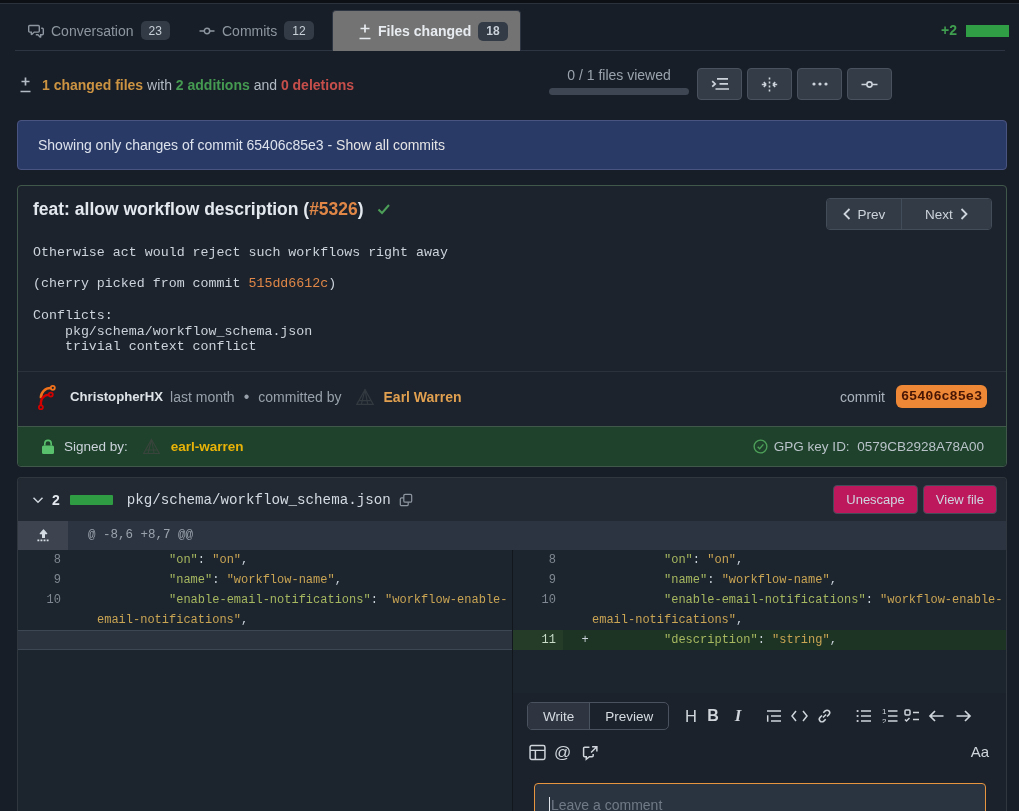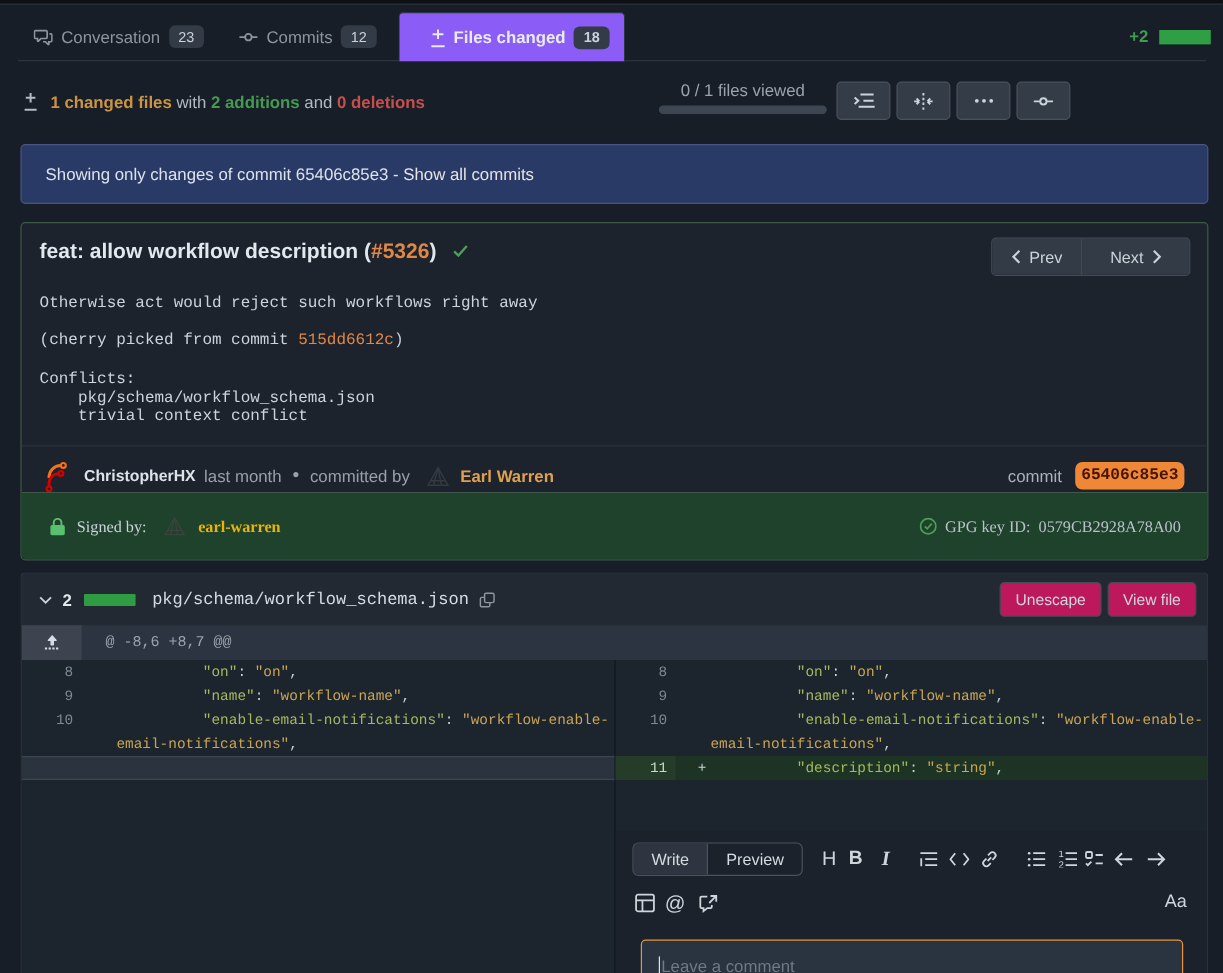--- a/index.html
+++ b/index.html
@@ -11,21 +11,21 @@
   overflow:hidden;
   color:#d3dae3;
 }
 .topstrip { position:absolute; top:0; left:0; width:1019px; height:3px; background:#0d1014; }
 .topline { position:absolute; top:3px; left:0; width:1019px; height:1px; background:#2c323b; }
 
 
 .tabbar { position:absolute; top:50px; left:15px; width:990px; height:1px; background:#2d3542; }
 .tab { position:absolute; top:10px; height:41px; display:flex; align-items:center; gap:7px; color:#8d96a0; font-size:14px; padding:0 12px; }
 .tab .badge { background:#333b46; color:#c9d0d8; font-size:12px; padding:2.5px 8px; border-radius:5px; }
-.tab.active { background:#8b5cf6; border:1px solid #2d3542; border-bottom:none; border-radius:4px 4px 0 0; color:#e8ecf0; font-weight:bold;padding-left:26px; }
+.tab.active { background:#737373; border:1px solid #2d3542; border-bottom:none; border-radius:4px 4px 0 0; color:#e8ecf0; font-weight:bold;padding-left:26px; }
 .tab svg { flex:none; }
 #tab1 { left:16px; }
 #tab2 { left:187px; }
 #tab3 { left:332px; }
 .diffstat-top { position:absolute; top:22px; left:941px; display:flex; align-items:center; gap:9px; }
 .diffstat-top .num { color:#3f9e4f; font-size:14px; font-weight:bold; }
 .diffstat-top .bar { width:43px; height:12px; background:#2f9e44; margin-top:1px;}
 
 
 .row2 { position:absolute; top:66px; left:15px; width:990px; height:36px; }
@@ -55,21 +55,21 @@
 .prevnext .pn { height:30px; background:#333b46; color:#cdd3da; font-size:13.5px; display:flex; align-items:center; justify-content:center; gap:7px; }
 .prevnext .pn.prev { width:75px; }
 .prevnext .pn.next { width:89px; }
 .prevnext .pn:first-child { border-right:1px solid #434c59; }
 .cmsg { position:absolute; top:59px; left:15px; font-family:"Liberation Mono",monospace; font-size:13.3px; line-height:15.7px; color:#ccd3db; white-space:pre; }
 .cmsg a { color:#e08747; text-decoration:none; }
 .authorrow { position:absolute; top:185px; left:0; width:100%; height:50px; border-top:1px solid #2b323c; }
 .authorrow .inner { position:absolute; left:15px; top:0; height:100%; display:flex; align-items:center; }
 .commit-label { position:absolute; top:0; height:100%; right:121px; display:flex; align-items:center; color:#aab3bd; font-size:14px; }
 .hashpill { position:absolute; right:19px; top:13px; width:91px; height:23px; background:#ef8836; border-radius:6px; color:#471504; font-family:"Liberation Mono",monospace; font-size:13.5px; font-weight:bold; display:flex; align-items:center; justify-content:center; }
-.signedrow { position:absolute; left:0; bottom:0; width:100%; height:56px; background:#1e422b; border-top:1px solid #40584a; border-radius:0 0 4px 4px;font-family:Liberation Serif, serif; }
+.signedrow { position:absolute; left:0; bottom:0; width:100%; height:40px; background:#1e422b; border-top:1px solid #40584a; border-radius:0 0 4px 4px; }
 .signedrow .left { position:absolute; left:23px; top:0; height:100%; display:flex; align-items:center; gap:9px; font-size:13.5px; color:#ccd3db; }
 .signedrow .right { position:absolute; right:22px; top:0; height:100%; display:flex; align-items:center; gap:6px; font-size:13.5px; color:#b9c2c9; }
 .signedrow a { color:#eab308; text-decoration:none; font-weight:bold;}
 
 
 .diffbox { position:absolute; top:477px; left:17px; width:990px; height:334px; border:1px solid #30373f; border-radius:4px 4px 0 0; border-bottom:none; background:#1c242d; overflow:hidden; }
 .fileheader { position:absolute; top:0; left:0; width:100%; height:43px; background:#222933; display:flex; align-items:center; padding:0 14px; gap:8px; }
 .fileheader .cnt { font-weight:bold; color:#e3e8ee; font-size:14px; }
 .fileheader .statbar { width:43px; height:10px; background:#2f9b42; border-radius:1px; margin-left:2px;}
 .fileheader .fname { font-family:"Liberation Mono",monospace; font-size:14.2px; color:#d5dbe2; margin-left:6px;}

